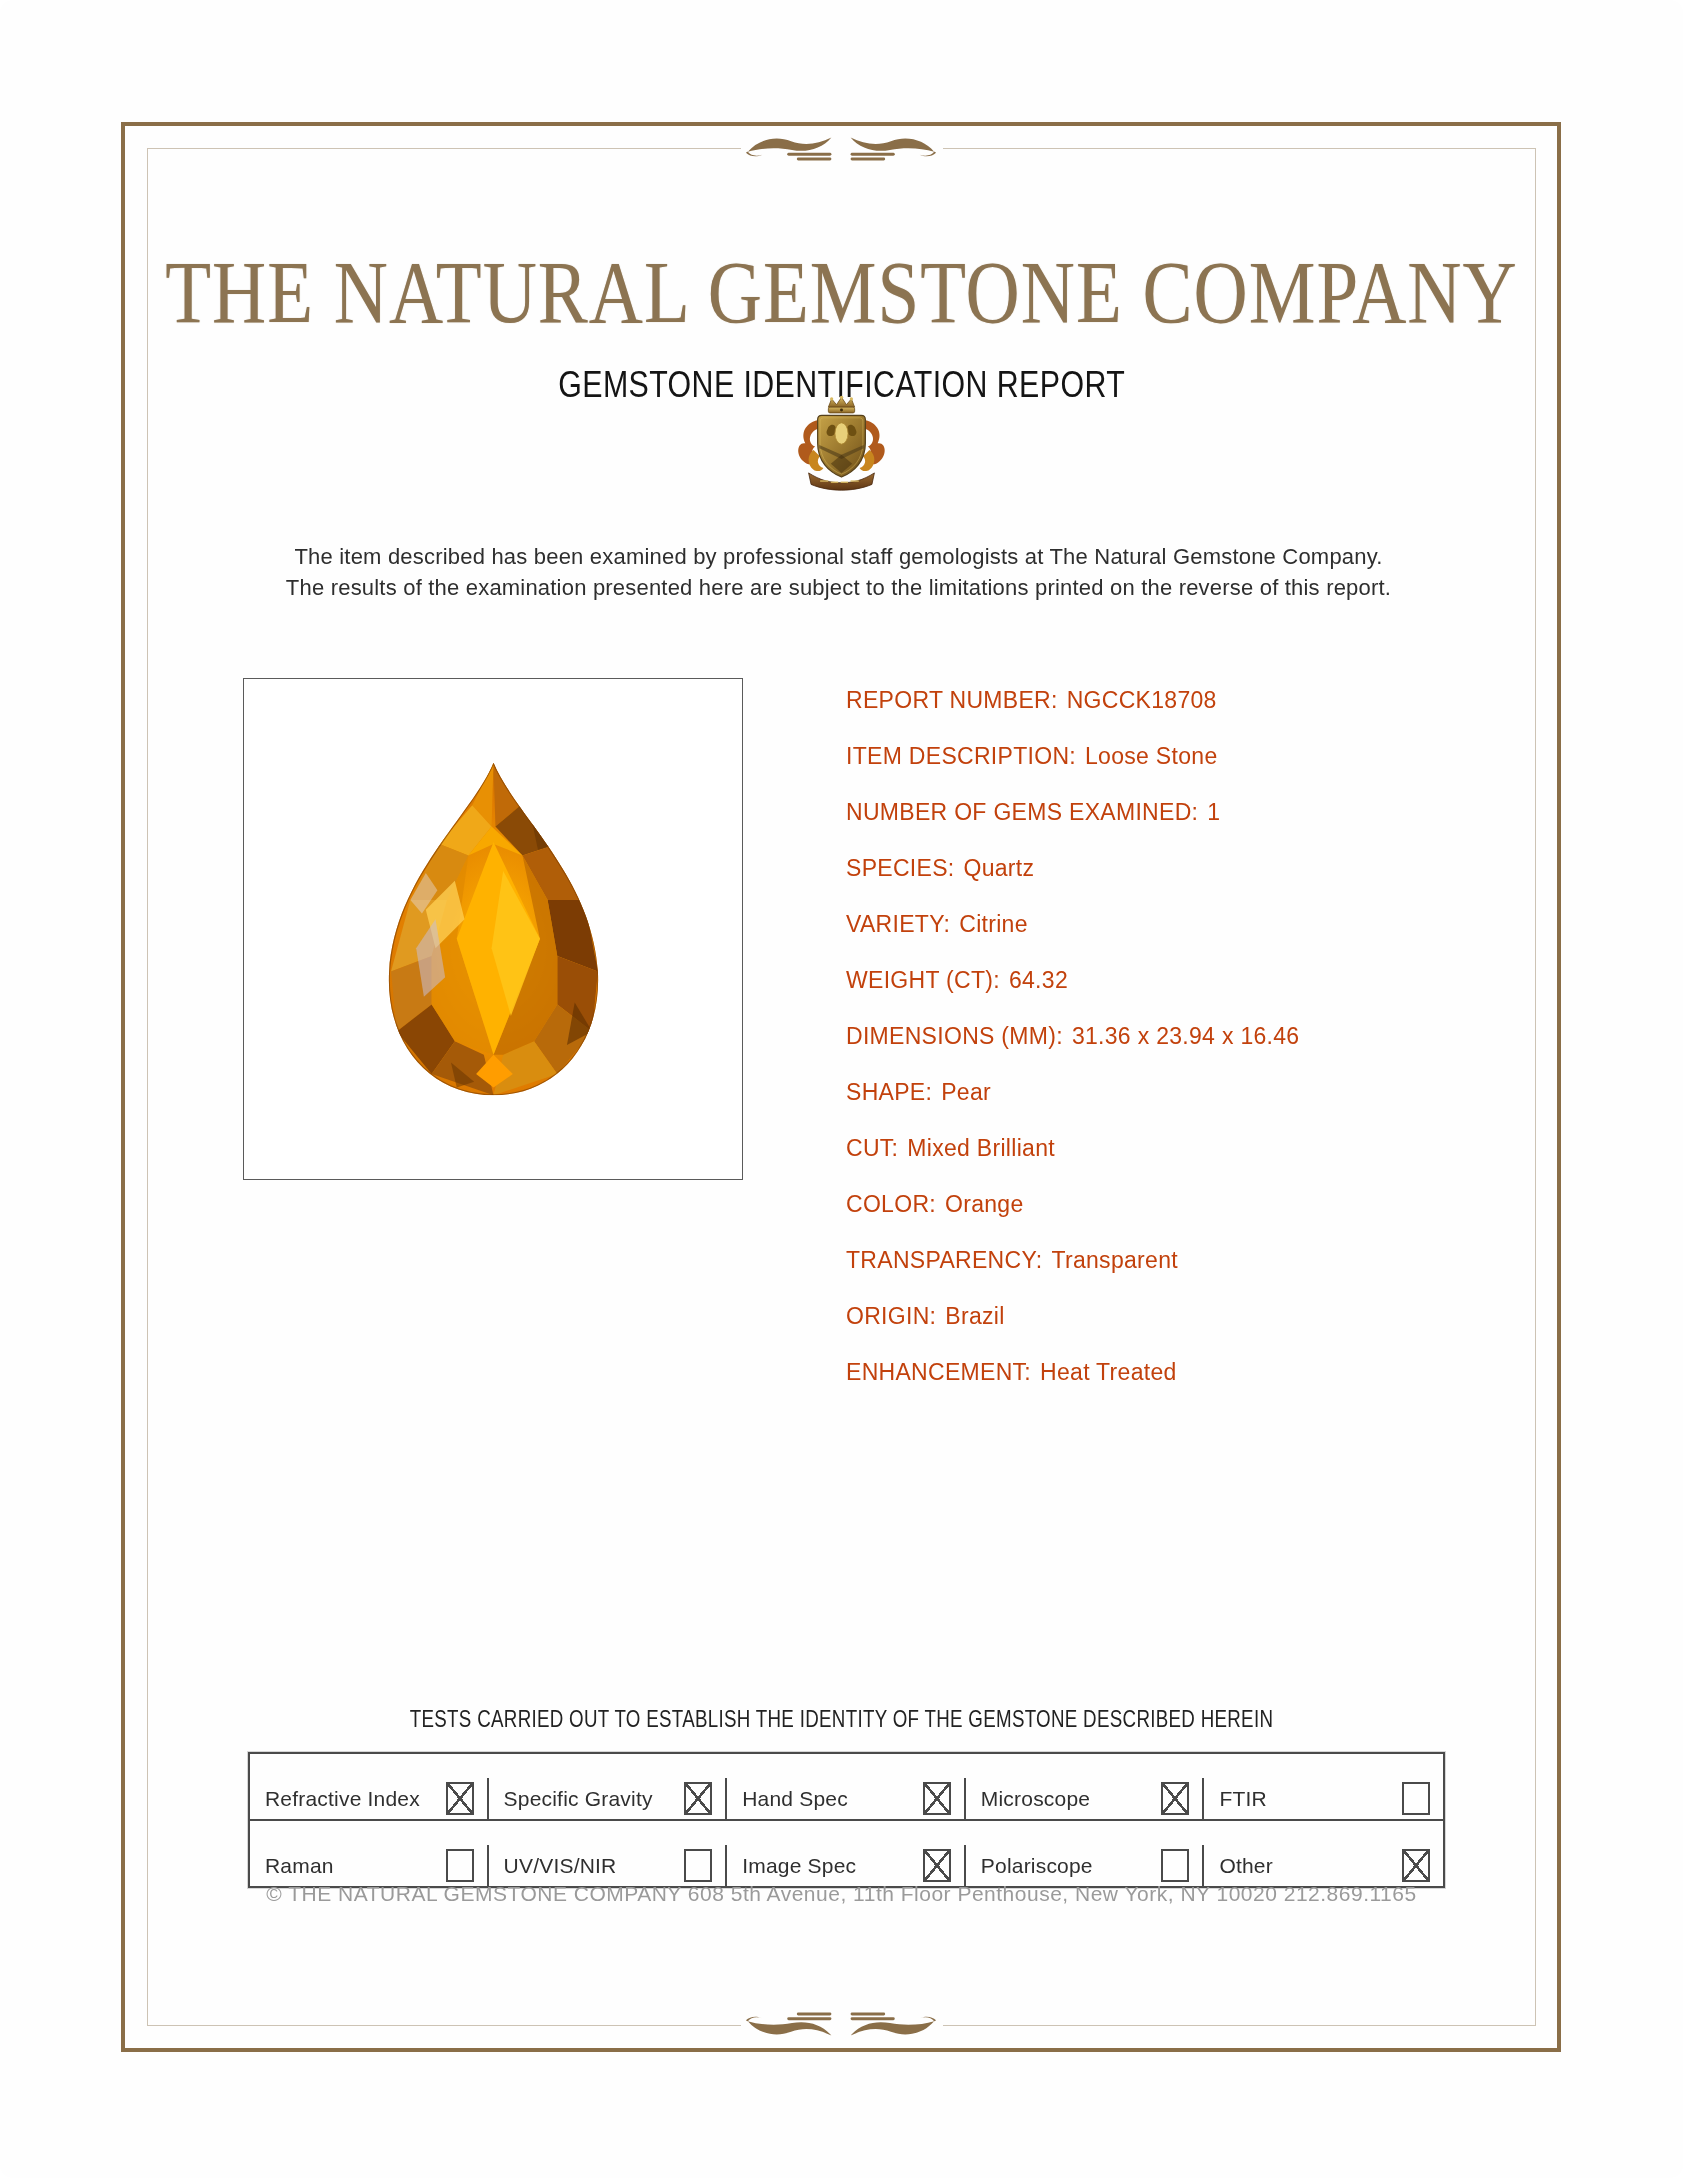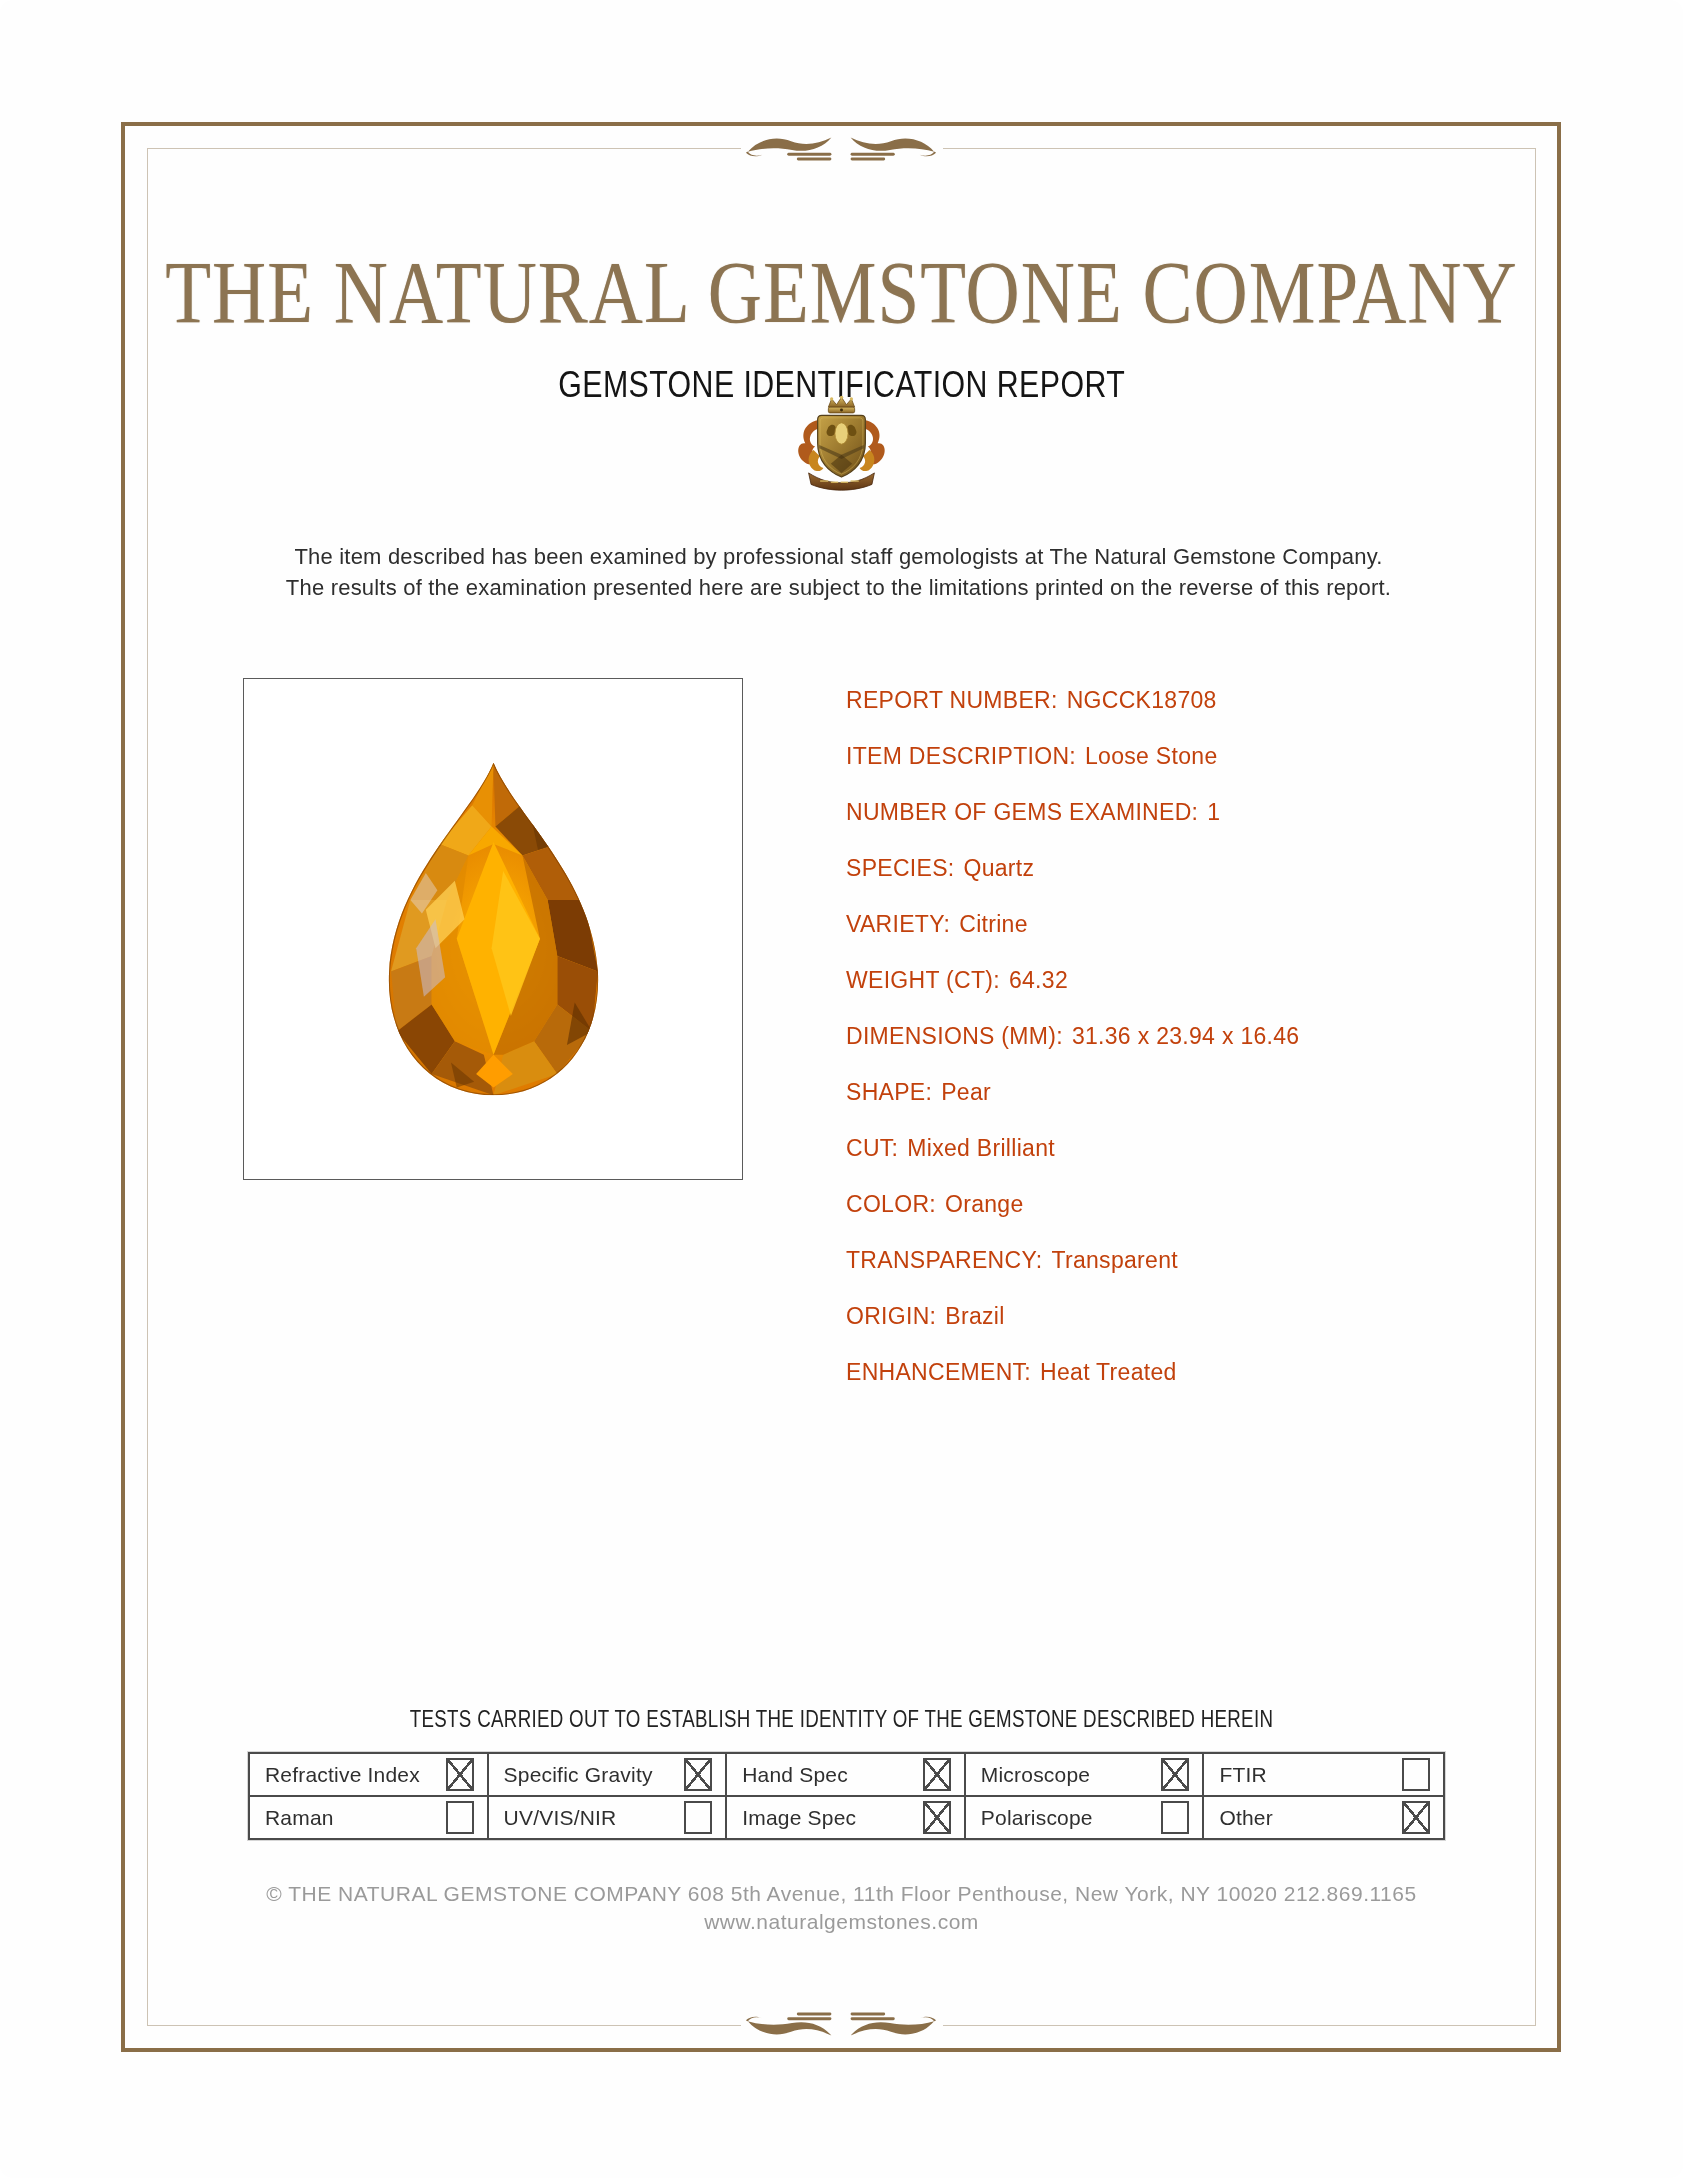--- a/index.html
+++ b/index.html
@@ -69,21 +69,21 @@
   .tests-title > span { display:inline-block; transform:scaleX(0.78); transform-origin:center; letter-spacing:0.4px; }
 
   .tests-table {
     position:absolute; left:248px; top:1752px; width:1193px;
     border:2px solid #4a4a4a; box-shadow:0 0 0 1px #d6d6d6;
     display:grid; grid-template-columns:repeat(5,1fr); background:#fefefe;
   }
   .test-cell {
     height:41px; display:flex; align-items:center; justify-content:space-between;
     padding:0 13px 0 15px; border-right:2px solid #4a4a4a;
-    font-size:21px; color:#2f2f2f; letter-spacing:0.2px; white-space:nowrap;
+    font-size:21px; color:#2f2f2f; letter-spacing:0.2px; white-space:nowrap;margin-top:24px;
   }
   .test-cell.last-col { border-right:none;gap:20px; }
   .test-cell.row-1 { border-bottom:2px solid #4a4a4a; }
   .cb {
     flex:0 0 auto; width:24px; height:29px; border:2px solid #4a4a4a; background:#fefefe; margin-left:8px;
   }
   .cb[data-checked="true"] {
     background-image:
       linear-gradient(to top right,    transparent 46.5%, #4a4a4a 46.5%, #4a4a4a 53.5%, transparent 53.5%),
       linear-gradient(to bottom right, transparent 46.5%, #4a4a4a 46.5%, #4a4a4a 53.5%, transparent 53.5%);
@@ -307,16 +307,15 @@
       <span>Polariscope</span>
       <span class="cb" data-checked="false"></span>
     </div>
     <div class="test-cell last-col">
       <span>Other</span>
       <span class="cb" data-checked="true"></span>
     </div>
   </div>
 
   <div class="footer-1">© THE NATURAL GEMSTONE COMPANY  608 5th Avenue, 11th Floor Penthouse, New York, NY  10020   212.869.1165</div>
-  <div class="footer-2">www.naturalgemstones.com</div>
 
 </div>
 
 
 </body></html>

